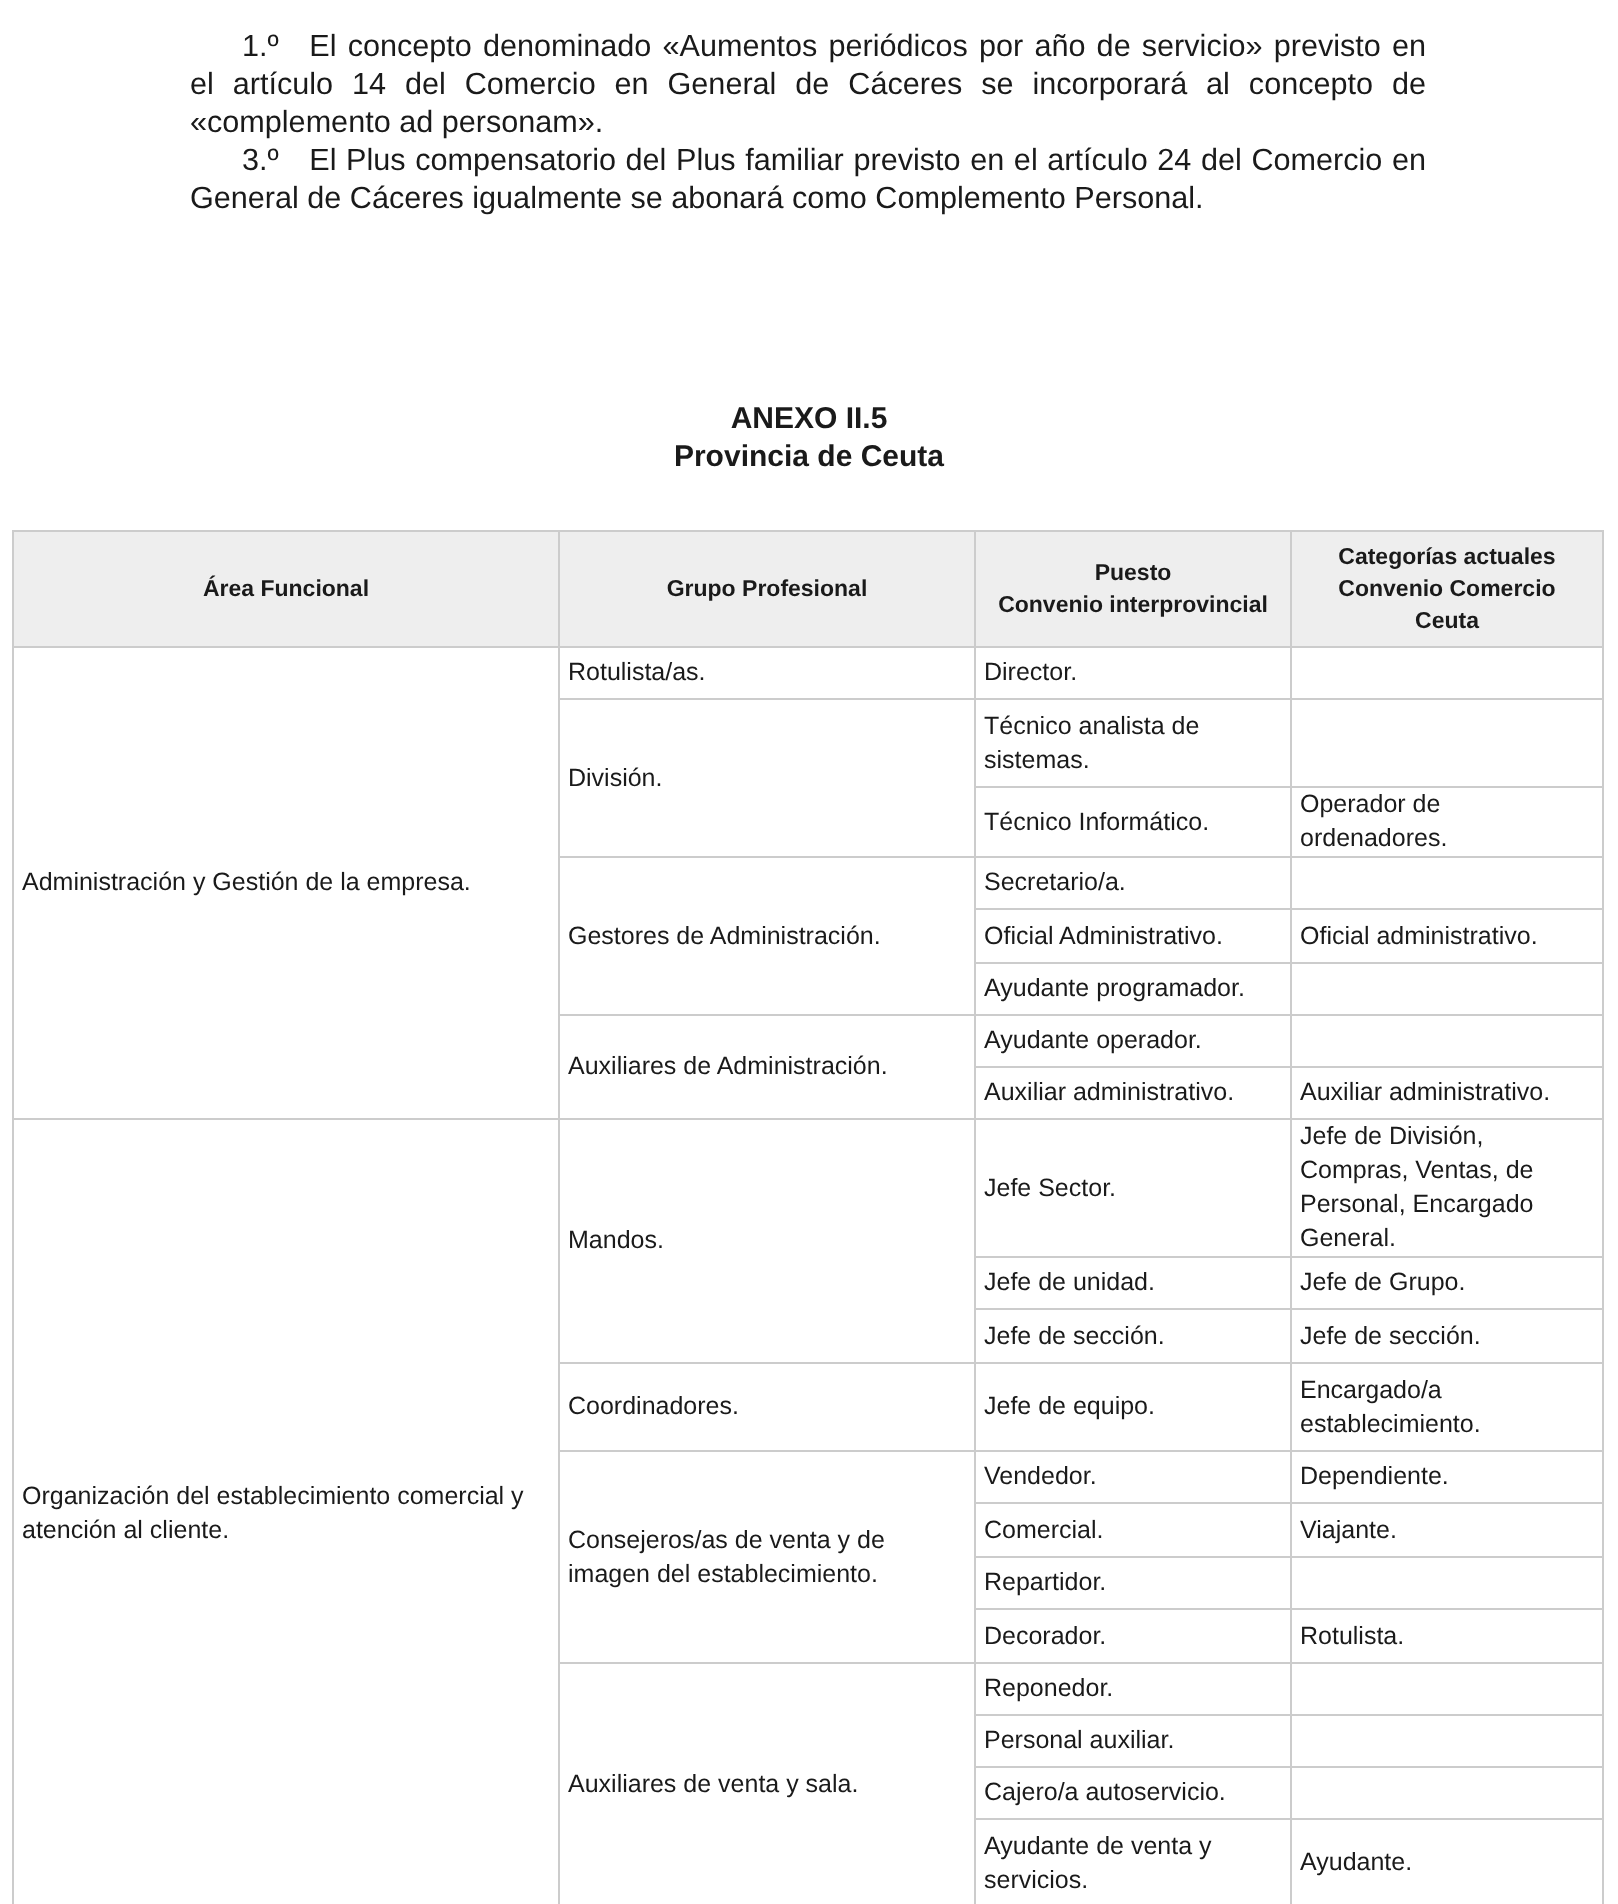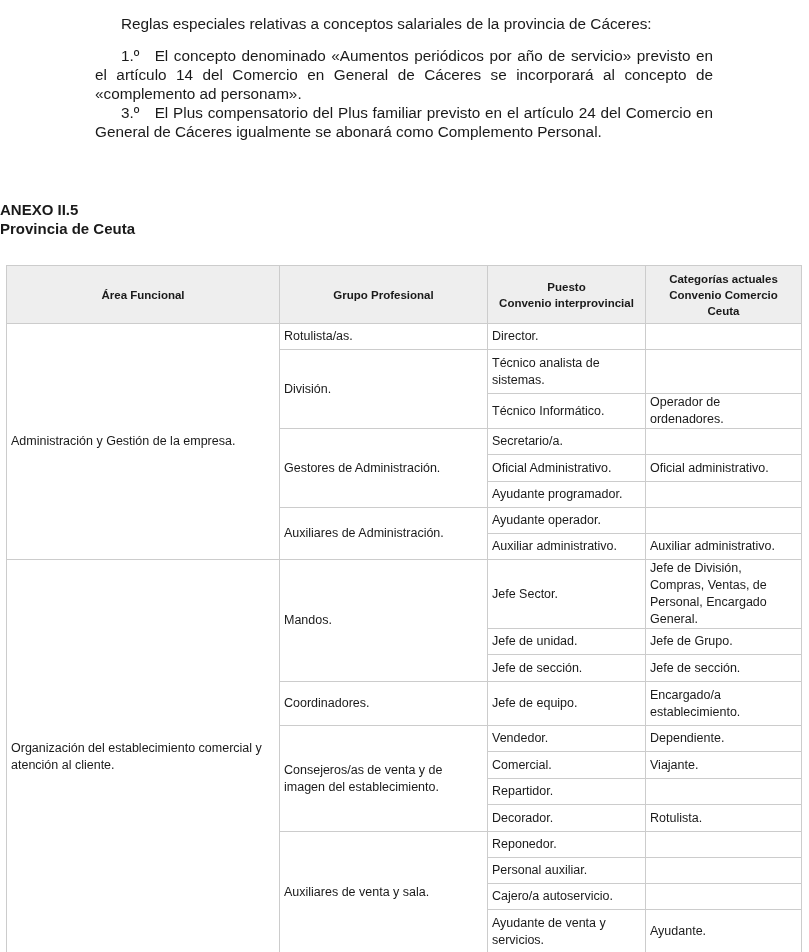--- a/index.html
+++ b/index.html
@@ -7,21 +7,21 @@
     width: 809px; height: 952px; position: relative; overflow: hidden;
     font-family: "Liberation Sans", sans-serif; color: #1a1a1a;
   }
   .intro {
     position: absolute; left: 95px; top: 14px; width: 618px;
     font-size: 15.3px; line-height: 19px; text-align: justify;
   }
   .intro p { margin: 0; text-indent: 26px; }
   .intro p.lead { margin-bottom: 13px; }
   .heading {
-    position: absolute; left: 0; width: 809px; text-align: left;
+    position: absolute; left: 0; width: 809px; text-align: center;
     font-weight: bold; font-size: 15px;
   }
   .h-anexo { top: 201px; }
   .h-prov { top: 220px; }
   table.grid {
     position: absolute; left: 6px; top: 265px; width: 795px;
     border-collapse: collapse; table-layout: fixed;
     font-size: 12.5px; line-height: 17px;
   }
   table.grid th, table.grid td {
@@ -34,21 +34,20 @@
   table.grid td { text-align: left; }
   col.c1 { width: 273px; }
   col.c2 { width: 208px; }
   col.c3 { width: 158px; }
   col.c4 { width: 156px; }
 </style>
 </head>
 <body>
 
 <div class="intro">
-  <p class="lead">Reglas especiales relativas a conceptos salariales de la provincia de Cáceres:</p>
   <p>1.º El concepto denominado «Aumentos periódicos por año de servicio» previsto en el artículo 14 del Comercio en General de Cáceres se incorporará al concepto de «complemento ad personam».</p>
   <p>3.º El Plus compensatorio del Plus familiar previsto en el artículo 24 del Comercio en General de Cáceres igualmente se abonará como Complemento Personal.</p>
 </div>
 
 <div class="heading h-anexo">ANEXO II.5</div>
 <div class="heading h-prov">Provincia de Ceuta</div>
 
 <table class="grid">
   <colgroup>
       <col class="c1">

